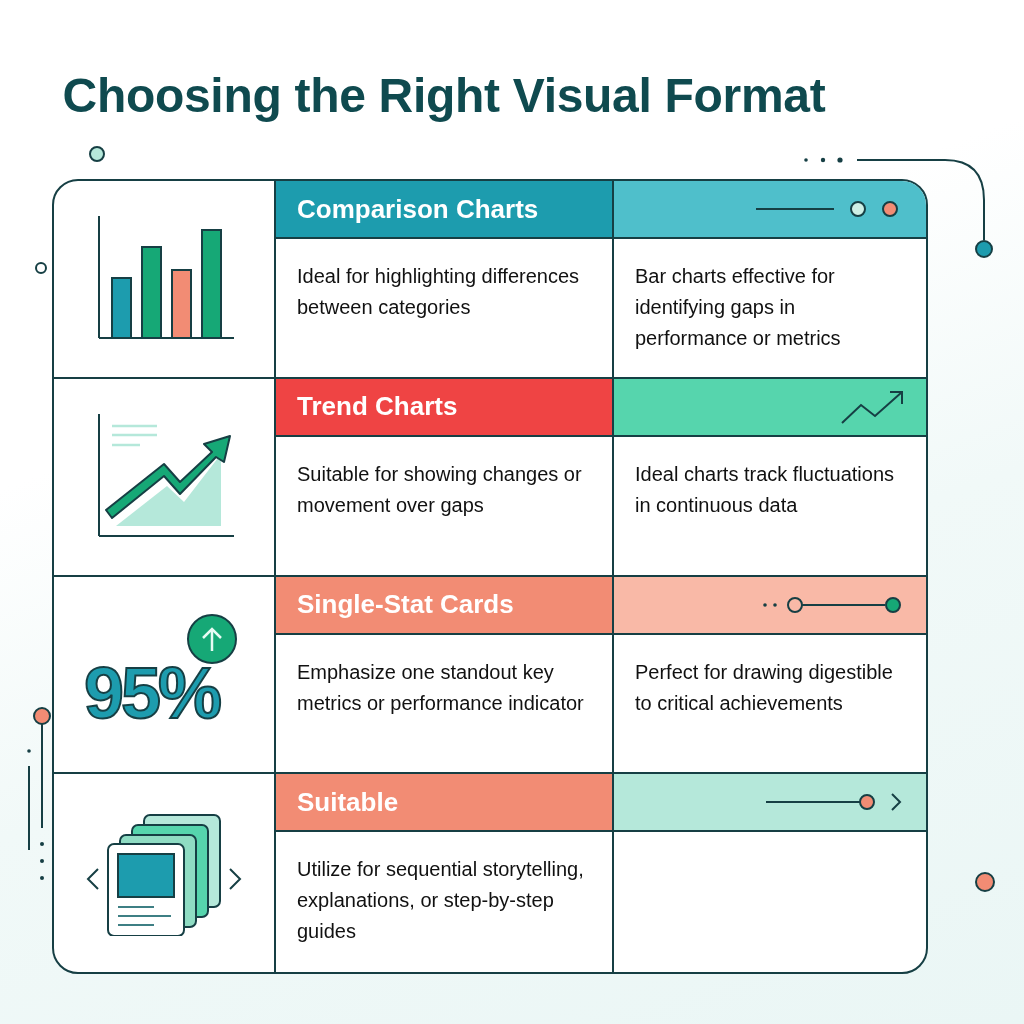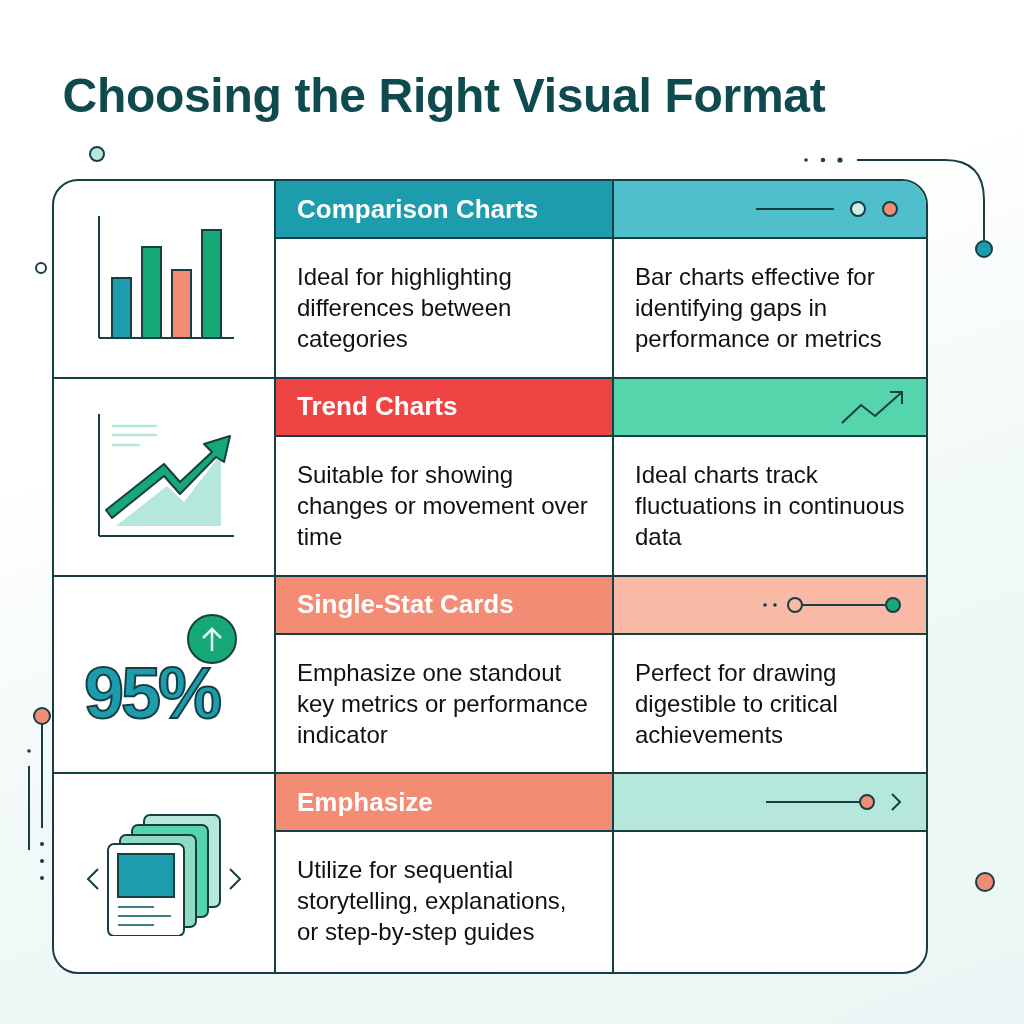--- a/index.html
+++ b/index.html
@@ -40,21 +40,21 @@
   .col.mid { border-right: 2px solid #163f44; }
   .row:last-child .col { border-bottom: none; }
   .hdr {
     height: 58px; border-bottom: 2px solid #163f44;
     display: flex; align-items: center; padding-left: 21px;
     position: relative;
   }
   .hdr-title { color: #fff; font-weight: 700; font-size: 26px; }
   .body-text {
     flex: 1; padding: 22px 21px 0 21px;
-    font-size: 24px; line-height: 31px; color: #111;
+    font-size: 20px; line-height: 31px; color: #111;
   }
   .hdr svg { position: absolute; right: 20px; top: 50%; transform: translateY(-50%); }
 
   
   .c1-mid { background: #1d9cae; }
   .c1-right { background: #4fbfcb; }
   .c2-mid { background: #ef4444; }
   .c2-right { background: #56d5ad; }
   .c3-mid { background: #f28c74; }
   .c3-right { background: #f9b9a7; }
@@ -136,21 +136,21 @@
         <line x1="18" y1="21" x2="63" y2="21" stroke="#b5e8da" stroke-width="2.5"></line>
         <line x1="18" y1="31" x2="46" y2="31" stroke="#b5e8da" stroke-width="2.5"></line>
         <polygon points="22,112 73,72 90,88 127,40 127,112" fill="#b5e8da"></polygon>
         <polygon points="12,96 70,50 86,68 118,38 110,30 136,22 130,48 122,43 86,80 70,62 18,104" fill="#16a876" stroke="#163f44" stroke-width="2" stroke-linejoin="round"></polygon>
       </svg>
     </div>
     <div class="col mid">
       <div class="hdr c2-mid">
         <span class="hdr-title">Trend Charts</span>
       </div>
-      <div class="body-text">Suitable for showing changes or movement over time</div>
+      <div class="body-text">Suitable for showing changes or movement over gaps</div>
     </div>
     <div class="col">
       <div class="hdr c2-right">
         <svg width="66" height="38" viewBox="0 0 66 38">
           <polyline points="2,35 21,17 35,28 62,4" fill="none" stroke="#163f44" stroke-width="2"></polyline>
           <polyline points="50,4 62,4 62,16" fill="none" stroke="#163f44" stroke-width="2"></polyline>
         </svg>
       </div>
       <div class="body-text">Ideal charts track fluctuations in continuous data</div>
     </div>
@@ -198,21 +198,21 @@
         <rect x="36" y="24" width="76" height="92" rx="6" fill="#8fdcc3" stroke="#163f44" stroke-width="2"></rect>
         <rect x="24" y="33" width="76" height="92" rx="6" fill="#ffffff" stroke="#163f44" stroke-width="2"></rect>
         <rect x="34" y="43" width="56" height="43" fill="#1d9cae" stroke="#163f44" stroke-width="2"></rect>
         <line x1="34" y1="96" x2="70" y2="96" stroke="#3e7f84" stroke-width="2"></line>
         <line x1="34" y1="105" x2="87" y2="105" stroke="#3e7f84" stroke-width="2"></line>
         <line x1="34" y1="114" x2="70" y2="114" stroke="#3e7f84" stroke-width="2"></line>
       </svg>
     </div>
     <div class="col mid">
       <div class="hdr c4-mid">
-        <span class="hdr-title">Emphasize</span>
+        <span class="hdr-title">Suitable</span>
       </div>
       <div class="body-text">Utilize for sequential storytelling, explanations, or step-by-step guides</div>
     </div>
     <div class="col">
       <div class="hdr c4-right">
         <svg width="140" height="24" viewBox="0 0 140 24">
           <line x1="0" y1="12" x2="94" y2="12" stroke="#163f44" stroke-width="2"></line>
           <circle cx="101" cy="12" r="7" fill="#f28c74" stroke="#163f44" stroke-width="2"></circle>
           <polyline points="126,4 134,12 126,20" fill="none" stroke="#163f44" stroke-width="2"></polyline>
         </svg>

